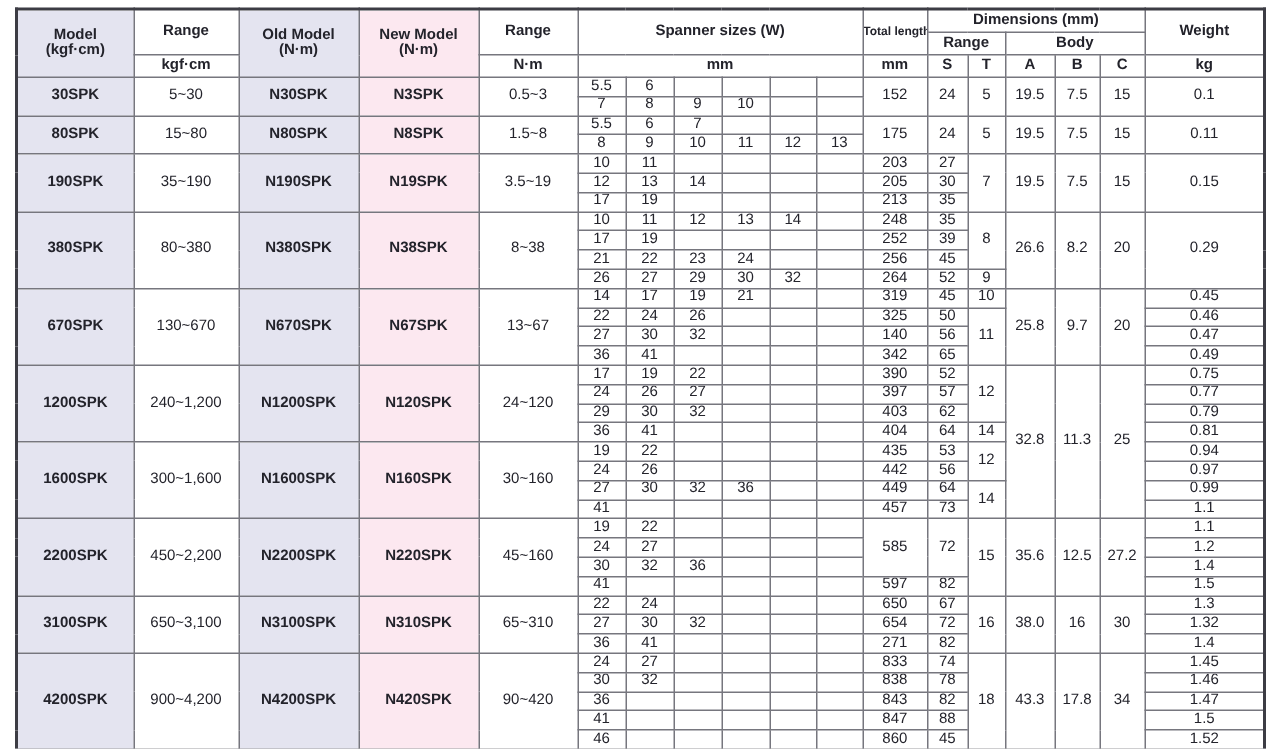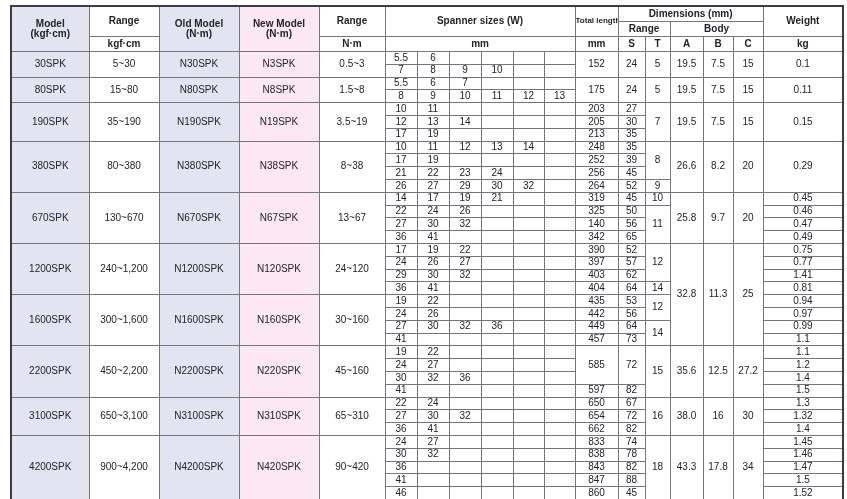--- a/index.html
+++ b/index.html
@@ -4,21 +4,21 @@
 <style>
   html,body{margin:0;padding:0;background:#ffffff;}
   body{width:847px;height:499px;font-family:"Liberation Sans",sans-serif;color:#23232b;}
   .wrap{padding:5px 0 0 10px;}
   table{border-collapse:collapse;table-layout:fixed;width:832px;border:2px solid #3c3c44;}
   td{border:1px solid #76767e;padding:0;text-align:center;vertical-align:middle;
      font-size:10px;line-height:1.05;height:11.8px;overflow:hidden;white-space:nowrap;}
   thead td{font-weight:bold;height:14px;}
   td.lav{background:#e4e4f0;}
   td.pink{background:#fce8f0;}
-  td.bold{font-weight:normal;}
+  td.bold{font-weight:bold;}
   td.tl-head{font-size:8px;}
   .sub{font-weight:bold;}
 </style>
 </head>
 <body>
 
 <div class="wrap">
   <table>
     <colgroup>
       <col style="width:78px">
@@ -313,21 +313,21 @@
         </tr>
         <tr>
           <td>29</td>
           <td>30</td>
           <td>32</td>
           <td></td>
           <td></td>
           <td></td>
           <td rowspan="1">403</td>
           <td rowspan="1">62</td>
-          <td rowspan="1">1.41</td>
+          <td rowspan="1">0.79</td>
         </tr>
         <tr>
           <td>36</td>
           <td>41</td>
           <td></td>
           <td></td>
           <td></td>
           <td></td>
           <td rowspan="1">404</td>
           <td rowspan="1">64</td>
@@ -465,21 +465,21 @@
           <td rowspan="1">72</td>
           <td rowspan="1">1.32</td>
         </tr>
         <tr>
           <td>36</td>
           <td>41</td>
           <td></td>
           <td></td>
           <td></td>
           <td></td>
-          <td rowspan="1">662</td>
+          <td rowspan="1">271</td>
           <td rowspan="1">82</td>
           <td rowspan="1">1.4</td>
         </tr>
         <tr>
           <td rowspan="5" class="lav bold">4200SPK</td>
           <td rowspan="5">900~4,200</td>
           <td rowspan="5" class="lav bold">N4200SPK</td>
           <td rowspan="5" class="pink bold">N420SPK</td>
           <td rowspan="5">90~420</td>
           <td>24</td>

